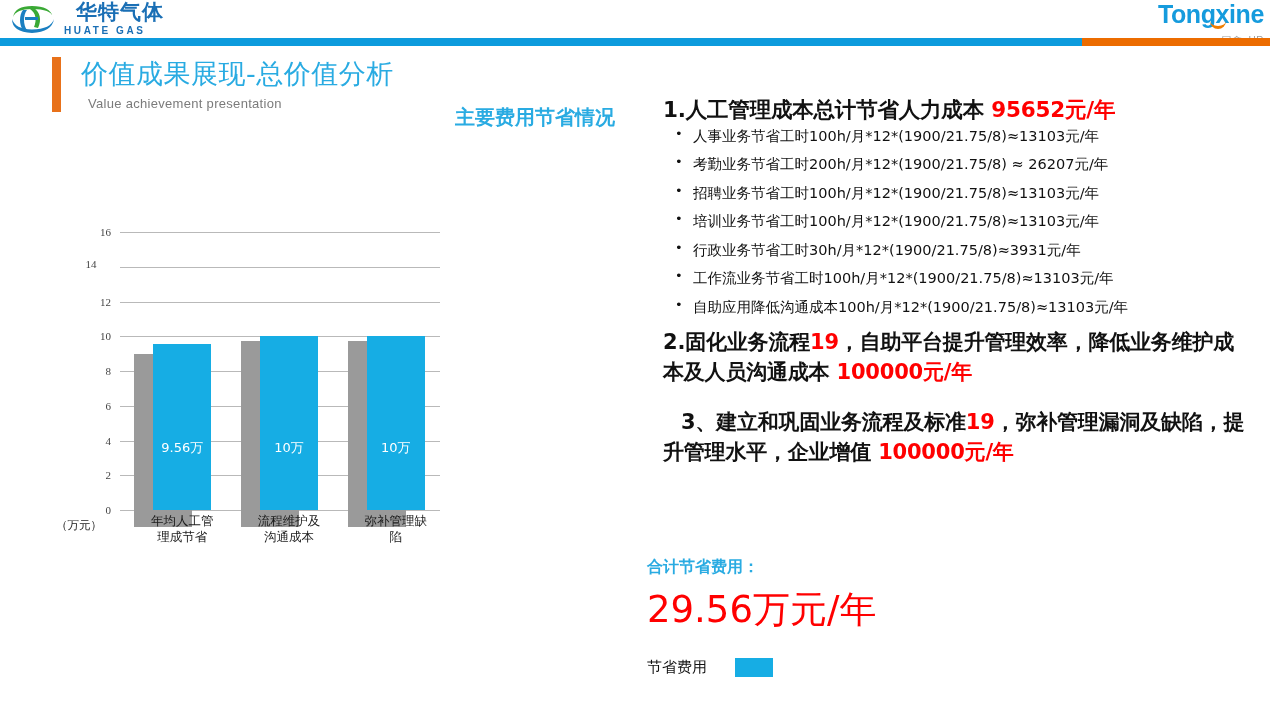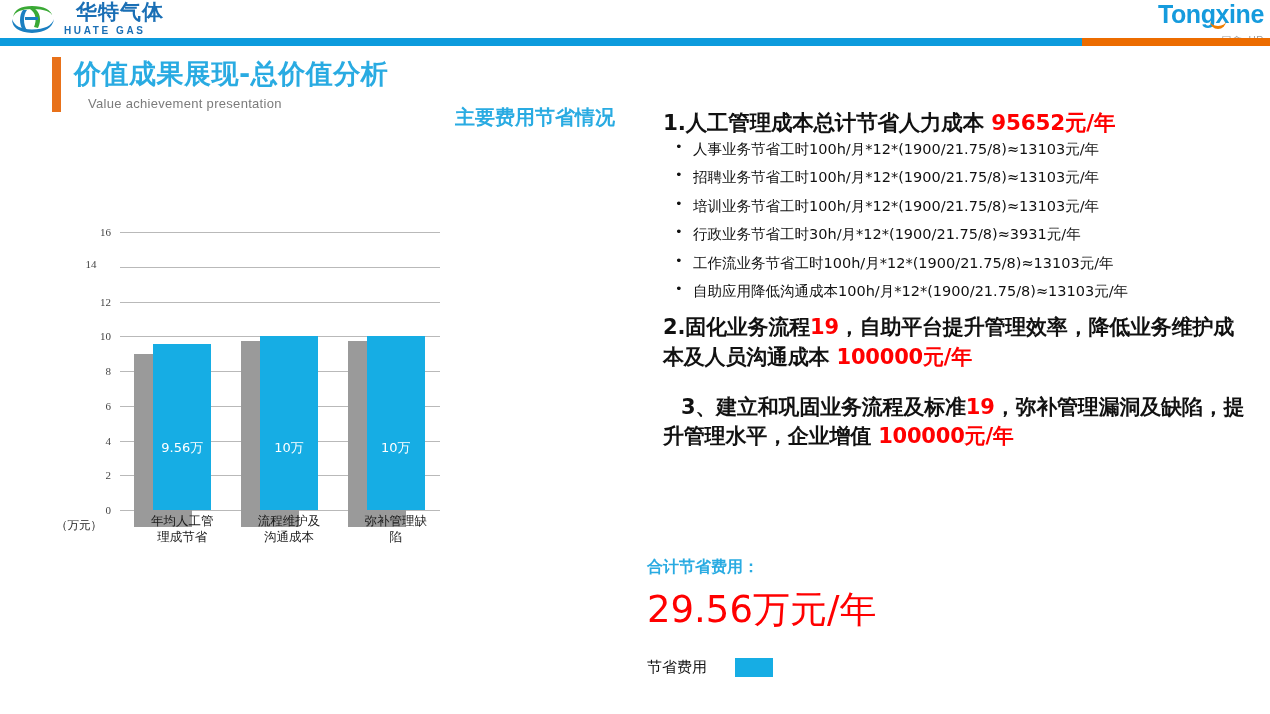--- a/index.html
+++ b/index.html
@@ -22,21 +22,21 @@
   .logo-right{position:absolute;right:6px;top:2px;text-align:right;text-decoration:underline;}
   .tx-name{font-size:25px;font-weight:bold;color:#159bdd;letter-spacing:-0.4px;line-height:1;position:relative;display:inline-block;}
   .tx-smile{position:absolute;left:49%;top:17px;width:16px;height:7px;border-bottom:3px solid #f07d00;border-radius:0 0 12px 12px;}
   .tx-sub{font-size:10px;color:#9a9a9a;letter-spacing:0.5px;margin-top:7px;}
 
   .bar-blue{position:absolute;left:0;top:38px;width:1082px;height:8px;background:#0d9bdd;}
   .bar-orange{position:absolute;left:1082px;top:38px;width:188px;height:8px;background:#ec6c00;}
 
   
   .title-accent{position:absolute;left:52px;top:57px;width:9px;height:55px;background:#e8711a;}
-  .title-cn{position:absolute;left:74px;top:56px;font-size:27px;font-weight:bold;color:#29abe2;
+  .title-cn{position:absolute;left:81px;top:56px;font-size:27px;font-weight:normal;color:#29abe2;
             font-family:"DejaVu Sans",sans-serif;letter-spacing:0.5px;white-space:nowrap;}
   .title-en{position:absolute;left:76px;top:96px;font-size:13px;color:#7b7b7b;letter-spacing:0.3px;white-space:nowrap;margin-left:12px;}
 
   
   .chart-title{position:absolute;left:455px;top:104px;font-size:20px;font-weight:bold;color:#29abe2;
                font-family:"DejaVu Sans",sans-serif;white-space:nowrap;}
   .chart{position:absolute;left:55px;top:215px;width:410px;height:340px;}
   .ytick{position:absolute;right:0;font-size:11px;color:#444;font-family:"Liberation Serif",serif;
          width:40px;text-align:right;transform:translateY(-50%);}
   .yticks{position:absolute;left:16px;top:0;width:40px;height:340px;}
@@ -47,21 +47,21 @@
   .bar-label{position:absolute;color:#ffffff;font-size:13px;text-align:center;
              font-family:"DejaVu Sans",sans-serif;white-space:nowrap;}
   .cat-label{position:absolute;font-size:12.5px;color:#1a1a1a;text-align:center;line-height:1.25;
              font-family:"DejaVu Sans",sans-serif;}
   .axis-unit{position:absolute;left:56px;top:518px;font-size:11.5px;color:#1a1a1a;
              font-family:"DejaVu Sans",sans-serif;white-space:nowrap;}
 
   
   .right{position:absolute;left:663px;top:96px;width:600px;}
   .h-line{font-size:21.5px;font-weight:bold;color:#111;font-family:"DejaVu Sans",sans-serif;
-          letter-spacing:-0.2px;white-space:nowrap;margin:13px 0 5px 0;line-height:1.3;}
+          letter-spacing:-0.2px;white-space:nowrap;margin:0 0 5px 0;line-height:1.3;}
   .red{color:#ff0000;}
   .bullets{margin:0;padding:0;list-style:none;}
   .bullets li{position:relative;padding-left:30px;font-size:14.5px;color:#111;
               font-family:"DejaVu Sans",sans-serif;line-height:1;margin-bottom:14px;white-space:nowrap;}
   .bullets li:before{content:"\2022";position:absolute;left:12px;top:-2px;font-size:13px;color:#111;}
   .para{font-size:21px;font-weight:bold;color:#111;font-family:"DejaVu Sans",sans-serif;
         line-height:1.42;margin:0;letter-spacing:-0.2px;}
   .p2{margin-top:8px;width:585px;}
   .p3{margin-top:20px;width:600px;text-indent:18px;}
 
@@ -163,20 +163,21 @@
   </div>
 
 <div class="right">
 
   <div class="h-line">
     <span>1.人工管理成本总计节省人力成本 </span><span class="red">95652元/年</span>
   </div>
 
   <ul class="bullets" id="bullets">
       <li>人事业务节省工时100h/月*12*(1900/21.75/8)≈13103元/年</li>
+      <li>考勤业务节省工时200h/月*12*(1900/21.75/8) ≈ 26207元/年</li>
       <li>招聘业务节省工时100h/月*12*(1900/21.75/8)≈13103元/年</li>
       <li>培训业务节省工时100h/月*12*(1900/21.75/8)≈13103元/年</li>
       <li>行政业务节省工时30h/月*12*(1900/21.75/8)≈3931元/年</li>
       <li>工作流业务节省工时100h/月*12*(1900/21.75/8)≈13103元/年</li>
       <li>自助应用降低沟通成本100h/月*12*(1900/21.75/8)≈13103元/年</li>
     </ul>
 
   <p class="para p2">
     <span>2.固化业务流程</span><span class="red">19</span><span>，自助平台提升管理效率，降低业务维护成本及人员沟通成本 </span><span class="red">100000元/年</span>
   </p>

